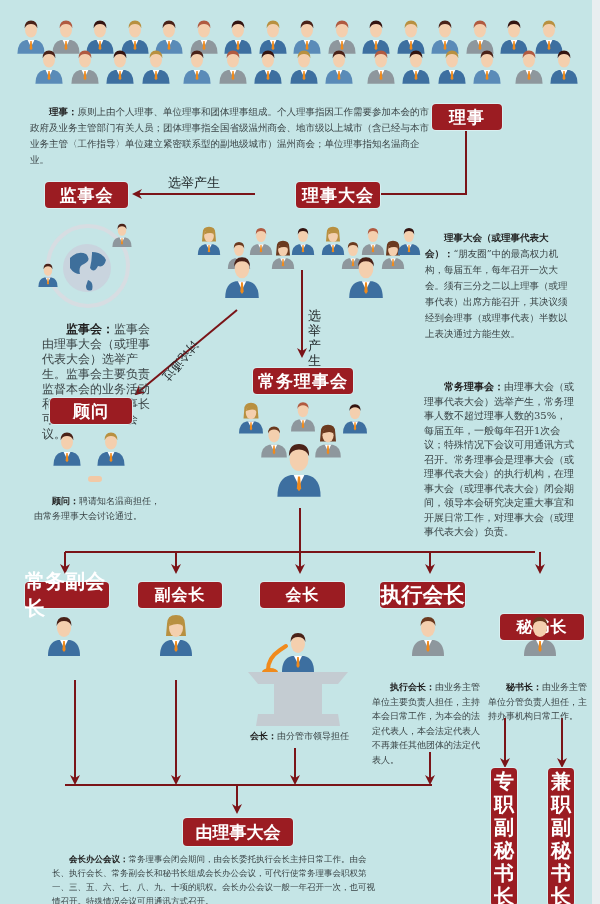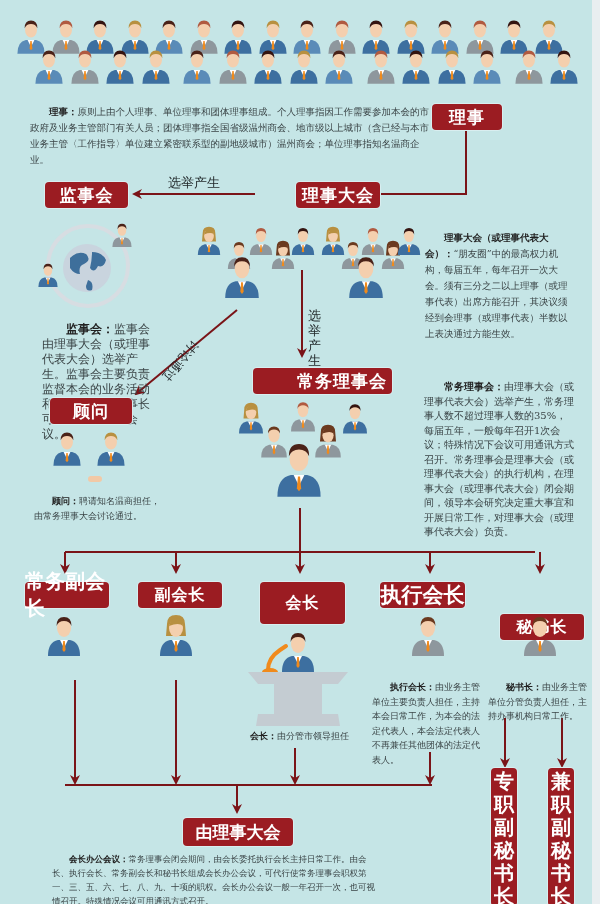--- a/index.html
+++ b/index.html
@@ -447,21 +447,21 @@
 <div class="note" style="left:425px;top:230px;width:145px;text-indent:2em;">
   <b>理事大会（或理事代表大会）：</b><span>“朋友圈”中的最高权力机构，每届五年，每年召开一次大会。须有三分之二以上理事（或理事代表）出席方能召开，其决议须经到会理事（或理事代表）半数以上表决通过方能生效。</span>
 </div>
 
 <div class="lbl" style="left:308px;top:308px;width:14px;line-height:15px;">
   <span style="display:block;word-break:break-all;">选举产生</span>
 </div>
 
 <div class="lbl" style="left:156px;top:352px;transform:rotate(130deg);font-size:12px;">讨论通过</div>
 
-<div class="box" style="left:253px;top:368px;width:100px;height:26px;font-size:17px;padding-left:39px;">常务理事会</div>
+<div class="box" style="left:253px;top:368px;width:100px;height:26px;font-size:17px;">常务理事会</div>
 
 <div id="standing-group" style="position:absolute;left:230px;top:400px;width:140px;height:110px;">
     <div style="position:absolute;left:6px;top:2px"><svg width="30" height="31.5" viewBox="0 0 40 42">
     <path d="M11,10 q0,-9 9,-9 q9,0 9,9 l1,12 l-20,0 z" fill="#b89040"></path>
     <path d="M4,42 q0,-14 10,-16 l12,0 q10,2 10,16 z" fill="#3d6fa0"></path>
     <path d="M16,26 l4,8 l4,-8 z" fill="#fff"></path>
     <path d="M19.2,27 l1.6,0 l0.8,9 l-1.6,2 l-1.6,-2 z" fill="#f08a1c"></path>
     <ellipse cx="20" cy="14" rx="7" ry="9" fill="#f4cfae"></ellipse>
     <path d="M13,12 q2,-8 7,-8 q6,0 7,8 q-4,-4 -14,0z" fill="#b89040"></path>
   </svg></div>
@@ -530,21 +530,21 @@
     <path d="M12.5,12 q0,-9 7.5,-9 q7.5,0 7.5,9 q-2,-5 -7.5,-5 q-5.5,0 -7.5,5z" fill="#b89040"></path>
   </svg></div>
   <div style="position:absolute;left:38px;top:46px;width:14px;height:6px;background:#f2c9a6;border-radius:3px;"></div>
 </div>
 <div class="note" style="left:34px;top:494px;width:130px;text-indent:2em;font-size:9px;line-height:15px;">
   <b>顾问：</b><span>聘请知名温商担任，由常务理事大会讨论通过。</span>
 </div>
 
 <div class="box" style="left:25px;top:582px;width:84px;height:26px;font-size:20px;letter-spacing:0;">常务副会长</div>
 <div class="box" style="left:138px;top:582px;width:84px;height:26px;font-size:16px;">副会长</div>
-<div class="box" style="left:260px;top:582px;width:85px;height:42px;font-size:16px;">会长</div>
+<div class="box" style="left:260px;top:582px;width:85px;height:26px;font-size:16px;">会长</div>
 <div class="box" style="left:380px;top:582px;width:85px;height:26px;font-size:21px;letter-spacing:0;">执行会长</div>
 <div class="box" style="left:500px;top:614px;width:84px;height:26px;font-size:16px;">秘书长</div>
 
 <div class="person" style="left: 44px; top: 614px; position: absolute;"><svg width="40" height="42" viewBox="0 0 40 42">
 
     <path d="M4,42 q0,-14 10,-16 l12,0 q10,2 10,16 z" fill="#3d6fa0"></path>
     <path d="M16,26 l4,8 l4,-8 z" fill="#fff"></path>
     <path d="M19.2,27 l1.6,0 l0.8,9 l-1.6,2 l-1.6,-2 z" fill="#f08a1c"></path>
     <ellipse cx="20" cy="14" rx="7" ry="9" fill="#f4cfae"></ellipse>
     <path d="M12.5,12 q0,-9 7.5,-9 q7.5,0 7.5,9 q-2,-5 -7.5,-5 q-5.5,0 -7.5,5z" fill="#4a2218"></path>

